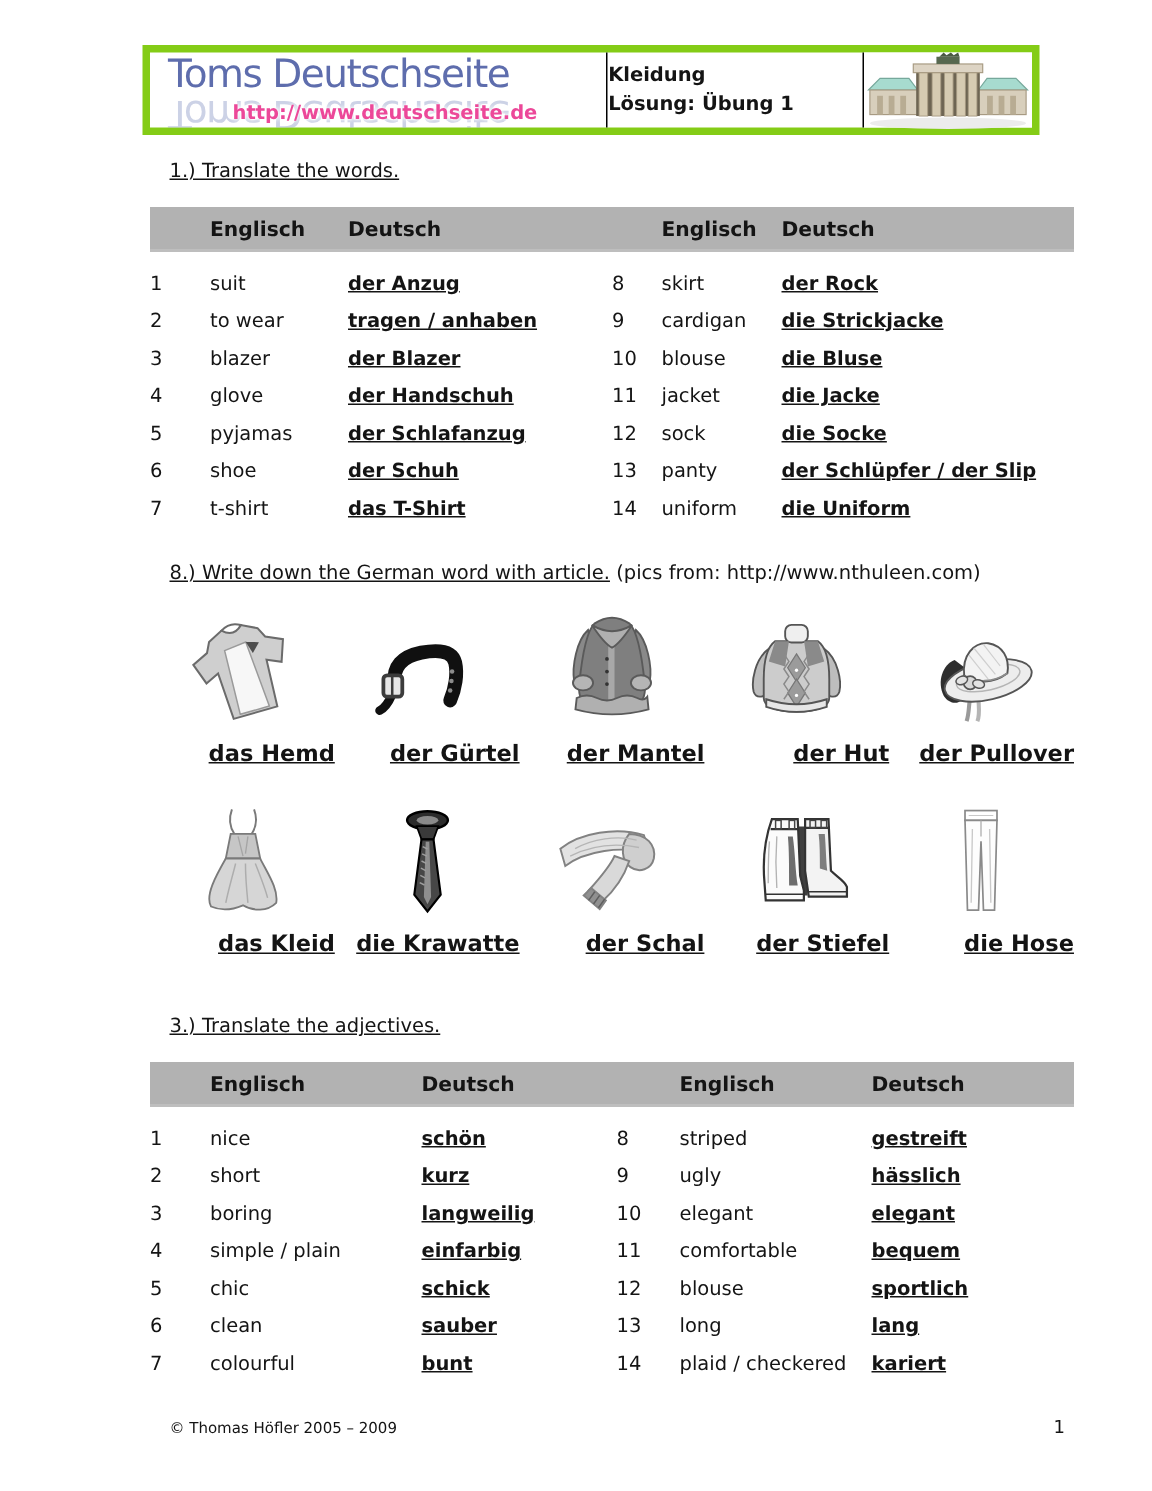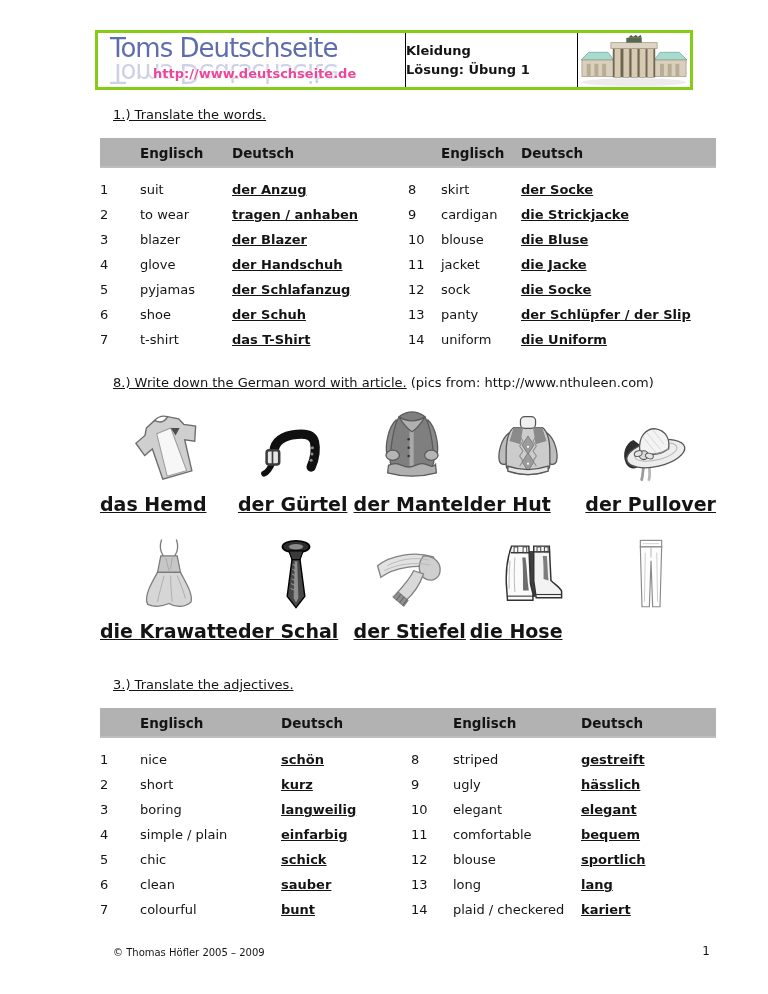--- a/index.html
+++ b/index.html
@@ -1,21 +1,21 @@
 <!DOCTYPE html>
 <html><head>
 <meta charset="utf-8">
 <style>
   html,body{margin:0;padding:0;background:#fff;}
   .page{position:relative;width:768px;height:994px;background:#fff;
         font-family:"DejaVu Sans","Liberation Sans",sans-serif;color:#141414;overflow:hidden;}
 
   
   .header{position:absolute;left:95px;top:30px;width:598px;height:60px;display:flex;
-          border:3px solid #84cc16;box-sizing:border-box;background:#fff;}
+          border:5px solid #84cc16;box-sizing:border-box;background:#fff;}
   .cell{box-sizing:border-box;}
   .cell-logo{width:308px;position:relative;border-right:1px solid #000;overflow:hidden;}
   .logo-main{position:absolute;left:12px;top:0px;font-size:26px;white-space:nowrap;
              color:#5e6dad;letter-spacing:-1px;}
   .logo-reflect{position:absolute;left:12px;top:25px;font-size:26px;white-space:nowrap;
                 color:#7a88bd;letter-spacing:-1px;transform:scaleY(-1);opacity:.38;}
   .logo-url{position:absolute;left:55px;top:33px;font-size:13px;font-weight:bold;color:#ec4899;
             text-shadow:0 0 2px #fff,0 0 3px #fff,0 0 4px #fff;white-space:nowrap;}
   .cell-title{width:172px;border-right:1px solid #000;display:flex;flex-direction:column;
               justify-content:center;align-items:flex-start;font-weight:bold;font-size:13px;line-height:19px;}
@@ -34,21 +34,21 @@
   .cols1{grid-template-columns:40px 92px 176px 33px 80px 195px;}
   .cols3{grid-template-columns:40px 141px 130px 42px 128px 135px;}
   .thead span{padding-left:0;}
   .answer{font-weight:bold;text-decoration:underline;white-space:nowrap;}
 
   
   .pics{position:absolute;left:100px;top:400px;width:616px;display:grid;
         grid-template-columns:repeat(5,1fr);}
   .pic-cell{height:88px;display:flex;align-items:flex-end;justify-content:center;}
   .pic-cell.r2{margin-top:10px;}
-  .pic-label{height:24px;padding-top:5px;text-align:left;font-weight:bold;font-size:19px;
+  .pic-label{height:24px;padding-top:5px;text-align:right;font-weight:bold;font-size:15px;
              text-decoration:underline;white-space:nowrap;}
 
   
   .footer-copy{position:absolute;left:113px;top:947px;font-size:10px;}
   .footer-page{position:absolute;right:58px;top:944px;font-size:12px;}
 
   svg{display:block;}
 </style>
 </head>
 <body>
@@ -108,21 +108,21 @@
       <span>Englisch</span>
       <span>Deutsch</span>
     </div>
     <div class="tbody">
       <div class="trow cols1">
         <span>1</span>
           <span>suit</span>
           <span class="answer">der Anzug</span>
         <span>8</span>
           <span>skirt</span>
-          <span class="answer">der Socke</span>
+          <span class="answer">der Rock</span>
       </div>
       <div class="trow cols1">
         <span>2</span>
           <span>to wear</span>
           <span class="answer">tragen / anhaben</span>
         <span>9</span>
           <span>cardigan</span>
           <span class="answer">die Strickjacke</span>
       </div>
       <div class="trow cols1">
@@ -312,20 +312,21 @@
         <g stroke="#8a8a8a" stroke-width="1.4">
           <rect x="17" y="9" width="26" height="8" fill="#fff"></rect>
           <path d="M17,17 L43,17 L41,90 L32,90 L30,34 L28,90 L19,90 Z" fill="#fdfdfd"></path>
         </g>
         <path d="M23,24 L22,84 M37,24 L38,84" stroke="#c9c9c9" stroke-width="1.1"></path>
         <path d="M30,17 L30,30" stroke="#b0b0b0" stroke-width="1.1"></path>
         <path d="M20,13 L40,13" stroke="#c9c9c9" stroke-width="1"></path>
       </svg>
     </div>
 
+    <div class="pic-label">das Kleid</div>
     <div class="pic-label">die Krawatte</div>
     <div class="pic-label">der Schal</div>
     <div class="pic-label">der Stiefel</div>
     <div class="pic-label">die Hose</div>
   </div>
 
   <div class="sec-heading" style="top:677px">
     <span class="und">3.) Translate the adjectives.</span>
   </div>
 

